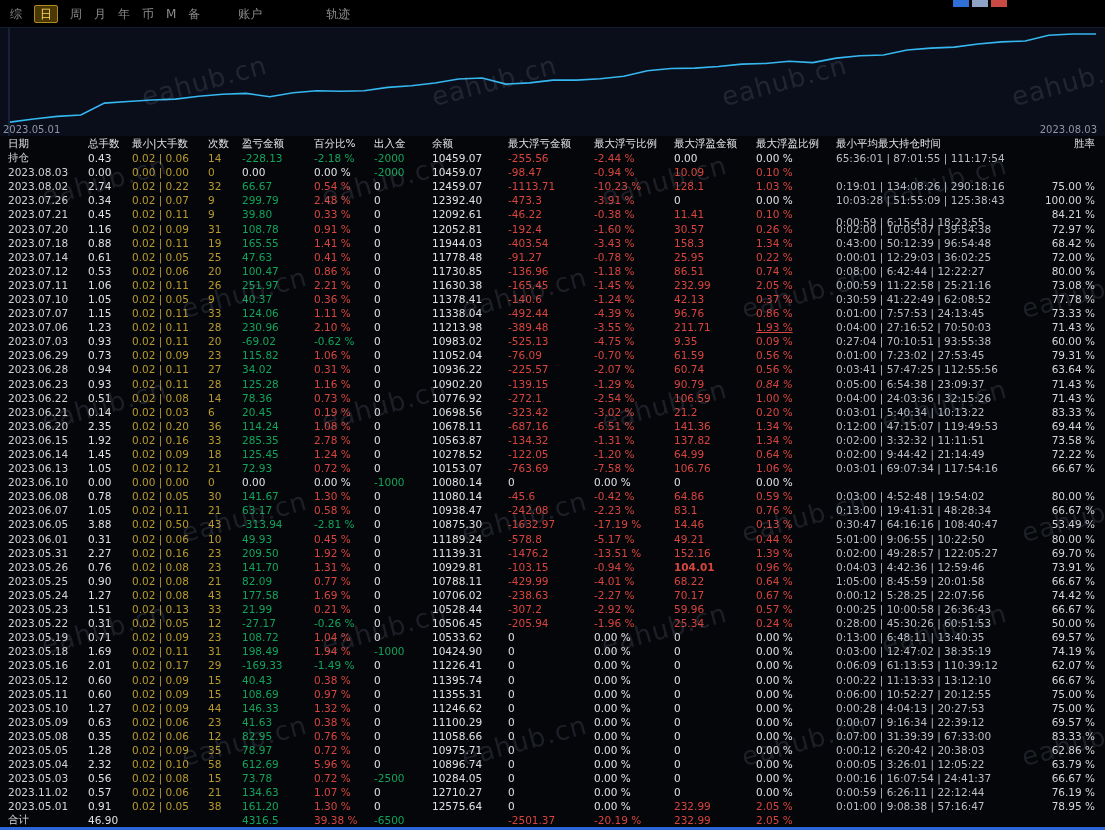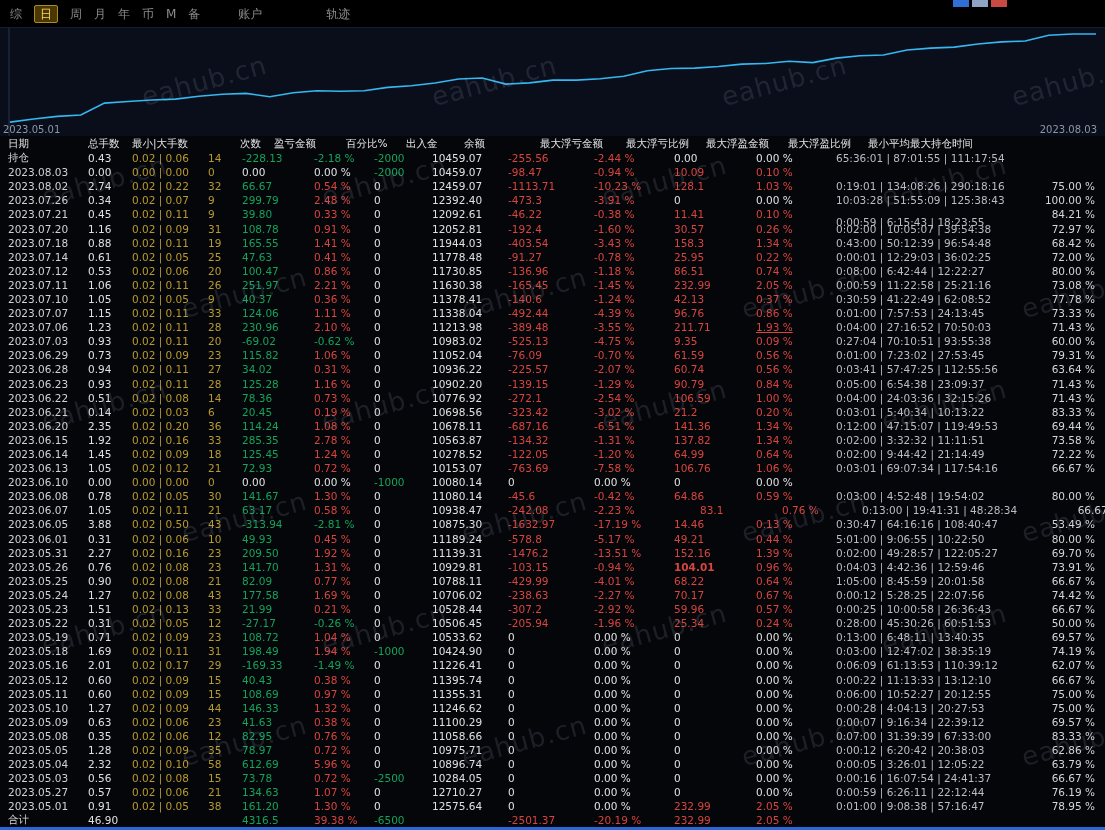--- a/index.html
+++ b/index.html
@@ -97,21 +97,21 @@
         <span class="wm" style="left: 880px; top: 478px;">eahub.cn</span>
         <span class="wm" style="left: 180px; top: 590px;">eahub.cn</span>
         <span class="wm" style="left: 460px; top: 590px;">eahub.cn</span>
         <span class="wm" style="left: 740px; top: 590px;">eahub.cn</span>
         <span class="wm" style="left: 1020px; top: 590px;">eahub.cn</span>
       </div>
     <div class="thead" id="thead">
         <span class="th" style="width: 88px;">日期</span>
         <span class="th" style="width: 44px;">总手数</span>
         <span class="th" style="width: 76px;">最小|大手数</span>
-        <span class="th" style="width: 34px; margin-left: 32px;">次数</span>
+        <span class="th" style="width: 34px;">次数</span>
         <span class="th" style="width: 72px;">盈亏金额</span>
         <span class="th" style="width: 60px;">百分比%</span>
         <span class="th" style="width: 58px;">出入金</span>
         <span class="th" style="width: 76px;">余额</span>
         <span class="th" style="width: 86px;">最大浮亏金额</span>
         <span class="th" style="width: 80px;">最大浮亏比例</span>
         <span class="th" style="width: 82px;">最大浮盈金额</span>
         <span class="th" style="width: 80px;">最大浮盈比例</span>
         <span class="th" style="width: 180px;">最小平均最大持仓时间</span>
         <span class="th ta-r" style="width: 89px;">胜率</span>
@@ -378,21 +378,21 @@
           <span class="td" style="width: 44px;">0.93</span>
           <span class="td yellow" style="width: 76px;">0.02 | 0.11</span>
           <span class="td yellow" style="width: 34px;">28</span>
           <span class="td green" style="width: 72px;">125.28</span>
           <span class="td red" style="width: 60px;">1.16 %</span>
           <span class="td" style="width: 58px;">0</span>
           <span class="td" style="width: 76px;">10902.20</span>
           <span class="td red" style="width: 86px;">-139.15</span>
           <span class="td red" style="width: 80px;">-1.29 %</span>
           <span class="td red" style="width: 82px;">90.79</span>
-          <span class="td red" style="width: 80px;">0.84 %</span>
+          <span class="td red" style="width: 80px; font-style: italic;">0.84 %</span>
           <span class="td dim" style="width: 180px;">0:05:00 | 6:54:38 | 23:09:37</span>
           <span class="td ta-r dim2" style="width: 89px;">71.43 %</span>
         </div>
         <div class="tr">
           <span class="td datec" style="width: 88px;">2023.06.22</span>
           <span class="td" style="width: 44px;">0.51</span>
           <span class="td yellow" style="width: 76px;">0.02 | 0.08</span>
           <span class="td yellow" style="width: 34px;">14</span>
           <span class="td green" style="width: 72px;">78.36</span>
           <span class="td red" style="width: 60px;">0.73 %</span>
@@ -521,21 +521,21 @@
           <span class="td datec" style="width: 88px;">2023.06.07</span>
           <span class="td" style="width: 44px;">1.05</span>
           <span class="td yellow" style="width: 76px;">0.02 | 0.11</span>
           <span class="td yellow" style="width: 34px;">21</span>
           <span class="td green" style="width: 72px;">63.17</span>
           <span class="td red" style="width: 60px;">0.58 %</span>
           <span class="td" style="width: 58px;">0</span>
           <span class="td" style="width: 76px;">10938.47</span>
           <span class="td red" style="width: 86px;">-242.08</span>
           <span class="td red" style="width: 80px;">-2.23 %</span>
-          <span class="td red" style="width: 82px; margin-left: 26px;">83.1</span>
+          <span class="td red" style="width: 82px;">83.1</span>
           <span class="td red" style="width: 80px;">0.76 %</span>
           <span class="td dim" style="width: 180px;">0:13:00 | 19:41:31 | 48:28:34</span>
           <span class="td ta-r dim2" style="width: 89px;">66.67 %</span>
         </div>
         <div class="tr">
           <span class="td datec" style="width: 88px;">2023.06.05</span>
           <span class="td" style="width: 44px;">3.88</span>
           <span class="td yellow" style="width: 76px;">0.02 | 0.50</span>
           <span class="td yellow" style="width: 34px;">43</span>
           <span class="td green" style="width: 72px;">-313.94</span>
@@ -831,21 +831,21 @@
           <span class="td green" style="width: 58px;">-2500</span>
           <span class="td" style="width: 76px;">10284.05</span>
           <span class="td" style="width: 86px;">0</span>
           <span class="td" style="width: 80px;">0.00 %</span>
           <span class="td" style="width: 82px;">0</span>
           <span class="td" style="width: 80px;">0.00 %</span>
           <span class="td dim" style="width: 180px;">0:00:16 | 16:07:54 | 24:41:37</span>
           <span class="td ta-r dim2" style="width: 89px;">66.67 %</span>
         </div>
         <div class="tr">
-          <span class="td datec" style="width: 88px;">2023.05.27</span>
+          <span class="td datec" style="width: 88px;">2023.11.02</span>
           <span class="td" style="width: 44px;">0.57</span>
           <span class="td yellow" style="width: 76px;">0.02 | 0.06</span>
           <span class="td yellow" style="width: 34px;">21</span>
           <span class="td green" style="width: 72px;">134.63</span>
           <span class="td red" style="width: 60px;">1.07 %</span>
           <span class="td" style="width: 58px;">0</span>
           <span class="td" style="width: 76px;">12710.27</span>
           <span class="td" style="width: 86px;">0</span>
           <span class="td" style="width: 80px;">0.00 %</span>
           <span class="td" style="width: 82px;">0</span>

